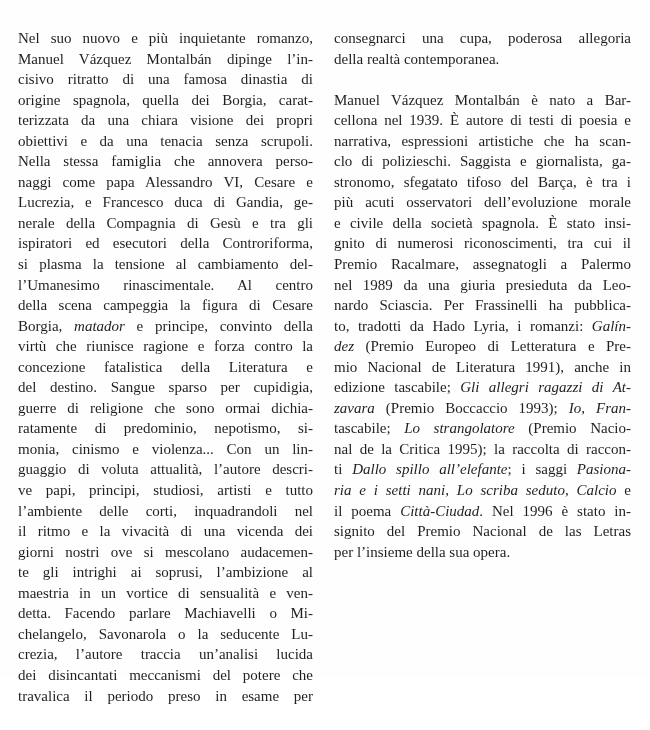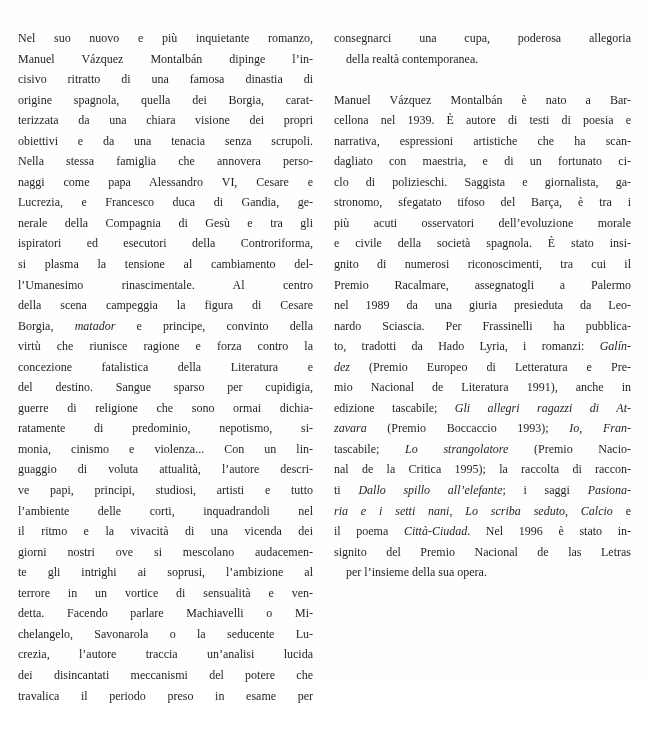--- a/index.html
+++ b/index.html
@@ -2,37 +2,37 @@
 <html><head>
   <meta charset="utf-8">
   <style>
     html, body { margin: 0; padding: 0; background: #ffffff; }
     body { width: 650px; height: 730px; overflow: hidden; position: relative; }
     .page {
       position: absolute; left: 0; top: 0; width: 650px; height: 677px;
       background: #fefefe;
       font-family: "Liberation Serif", "DejaVu Serif", serif;
       color: #1f1f1f;
-      font-size: 12px;
+      font-size: 15px;
       line-height: 20.55px;
     }
     .col {
       position: absolute; top: 28px;
     }
     .col-left { left: 18px; width: 295px; }
     .col-right { left: 334px; width: 297px; }
     .line {
       display: block;
       white-space: nowrap;
       text-align: justify;
       text-align-last: justify;
       height: 20.55px;
       overflow: visible;
     }
-    .line.last { text-align-last: left; margin-left: 12px; }
+    .line.last { text-align-last: left; }
     .gap { display: block; height: 20.55px; }
     .it { font-style: italic; }
   </style>
 </head>
 <body>
 
 <div class="page">
   <div class="col col-left" id="col-left">
       <div>
         <span class="line"><span>Nel suo nuovo e più inquietante romanzo,</span></span>
@@ -55,39 +55,38 @@
         <span class="line"><span>del destino. Sangue sparso per cupidigia,</span></span>
         <span class="line"><span>guerre di religione che sono ormai dichia-</span></span>
         <span class="line"><span>ratamente di predominio, nepotismo, si-</span></span>
         <span class="line"><span>monia, cinismo e violenza... Con un lin-</span></span>
         <span class="line"><span>guaggio di voluta attualità, l’autore descri-</span></span>
         <span class="line"><span>ve papi, principi, studiosi, artisti e tutto</span></span>
         <span class="line"><span>l’ambiente delle corti, inquadrandoli nel</span></span>
         <span class="line"><span>il ritmo e la vivacità di una vicenda dei</span></span>
         <span class="line"><span>giorni nostri ove si mescolano audacemen-</span></span>
         <span class="line"><span>te gli intrighi ai soprusi, l’ambizione al</span></span>
-        <span class="line"><span>terrore in un vortice di sensualità e ven-</span></span>
+        <span class="line"><span>maestria in un vortice di sensualità e ven-</span></span>
         <span class="line"><span>detta. Facendo parlare Machiavelli o Mi-</span></span>
         <span class="line"><span>chelangelo, Savonarola o la seducente Lu-</span></span>
         <span class="line"><span>crezia, l’autore traccia un’analisi lucida</span></span>
         <span class="line"><span>dei disincantati meccanismi del potere che</span></span>
         <span class="line"><span>travalica il periodo preso in esame per</span></span>
       </div>
     </div>
   <div class="col col-right" id="col-right">
       <div>
         <span class="line"><span>consegnarci una cupa, poderosa allegoria</span></span>
         <span class="line last"><span>della realtà contemporanea.</span></span>
       </div>
       <span class="gap"></span>
       <div>
         <span class="line"><span>Manuel Vázquez Montalbán è nato a Bar-</span></span>
         <span class="line"><span>cellona nel 1939. È autore di testi di poesia e</span></span>
         <span class="line"><span>narrativa, espressioni artistiche che ha scan-</span></span>
-        <span class="line"><span>dagliato con maestria, e di un fortunato ci-</span></span>
         <span class="line"><span>clo di polizieschi. Saggista e giornalista, ga-</span></span>
         <span class="line"><span>stronomo, sfegatato tifoso del Barça, è tra i</span></span>
         <span class="line"><span>più acuti osservatori dell’evoluzione morale</span></span>
         <span class="line"><span>e civile della società spagnola. È stato insi-</span></span>
         <span class="line"><span>gnito di numerosi riconoscimenti, tra cui il</span></span>
         <span class="line"><span>Premio Racalmare, assegnatogli a Palermo</span></span>
         <span class="line"><span>nel 1989 da una giuria presieduta da Leo-</span></span>
         <span class="line"><span>nardo Sciascia. Per Frassinelli ha pubblica-</span></span>
         <span class="line"><span>to, tradotti da Hado Lyria, i romanzi: </span><span class="it">Galín-</span></span>
         <span class="line"><span class="it">dez</span><span> (Premio Europeo di Letteratura e Pre-</span></span>

